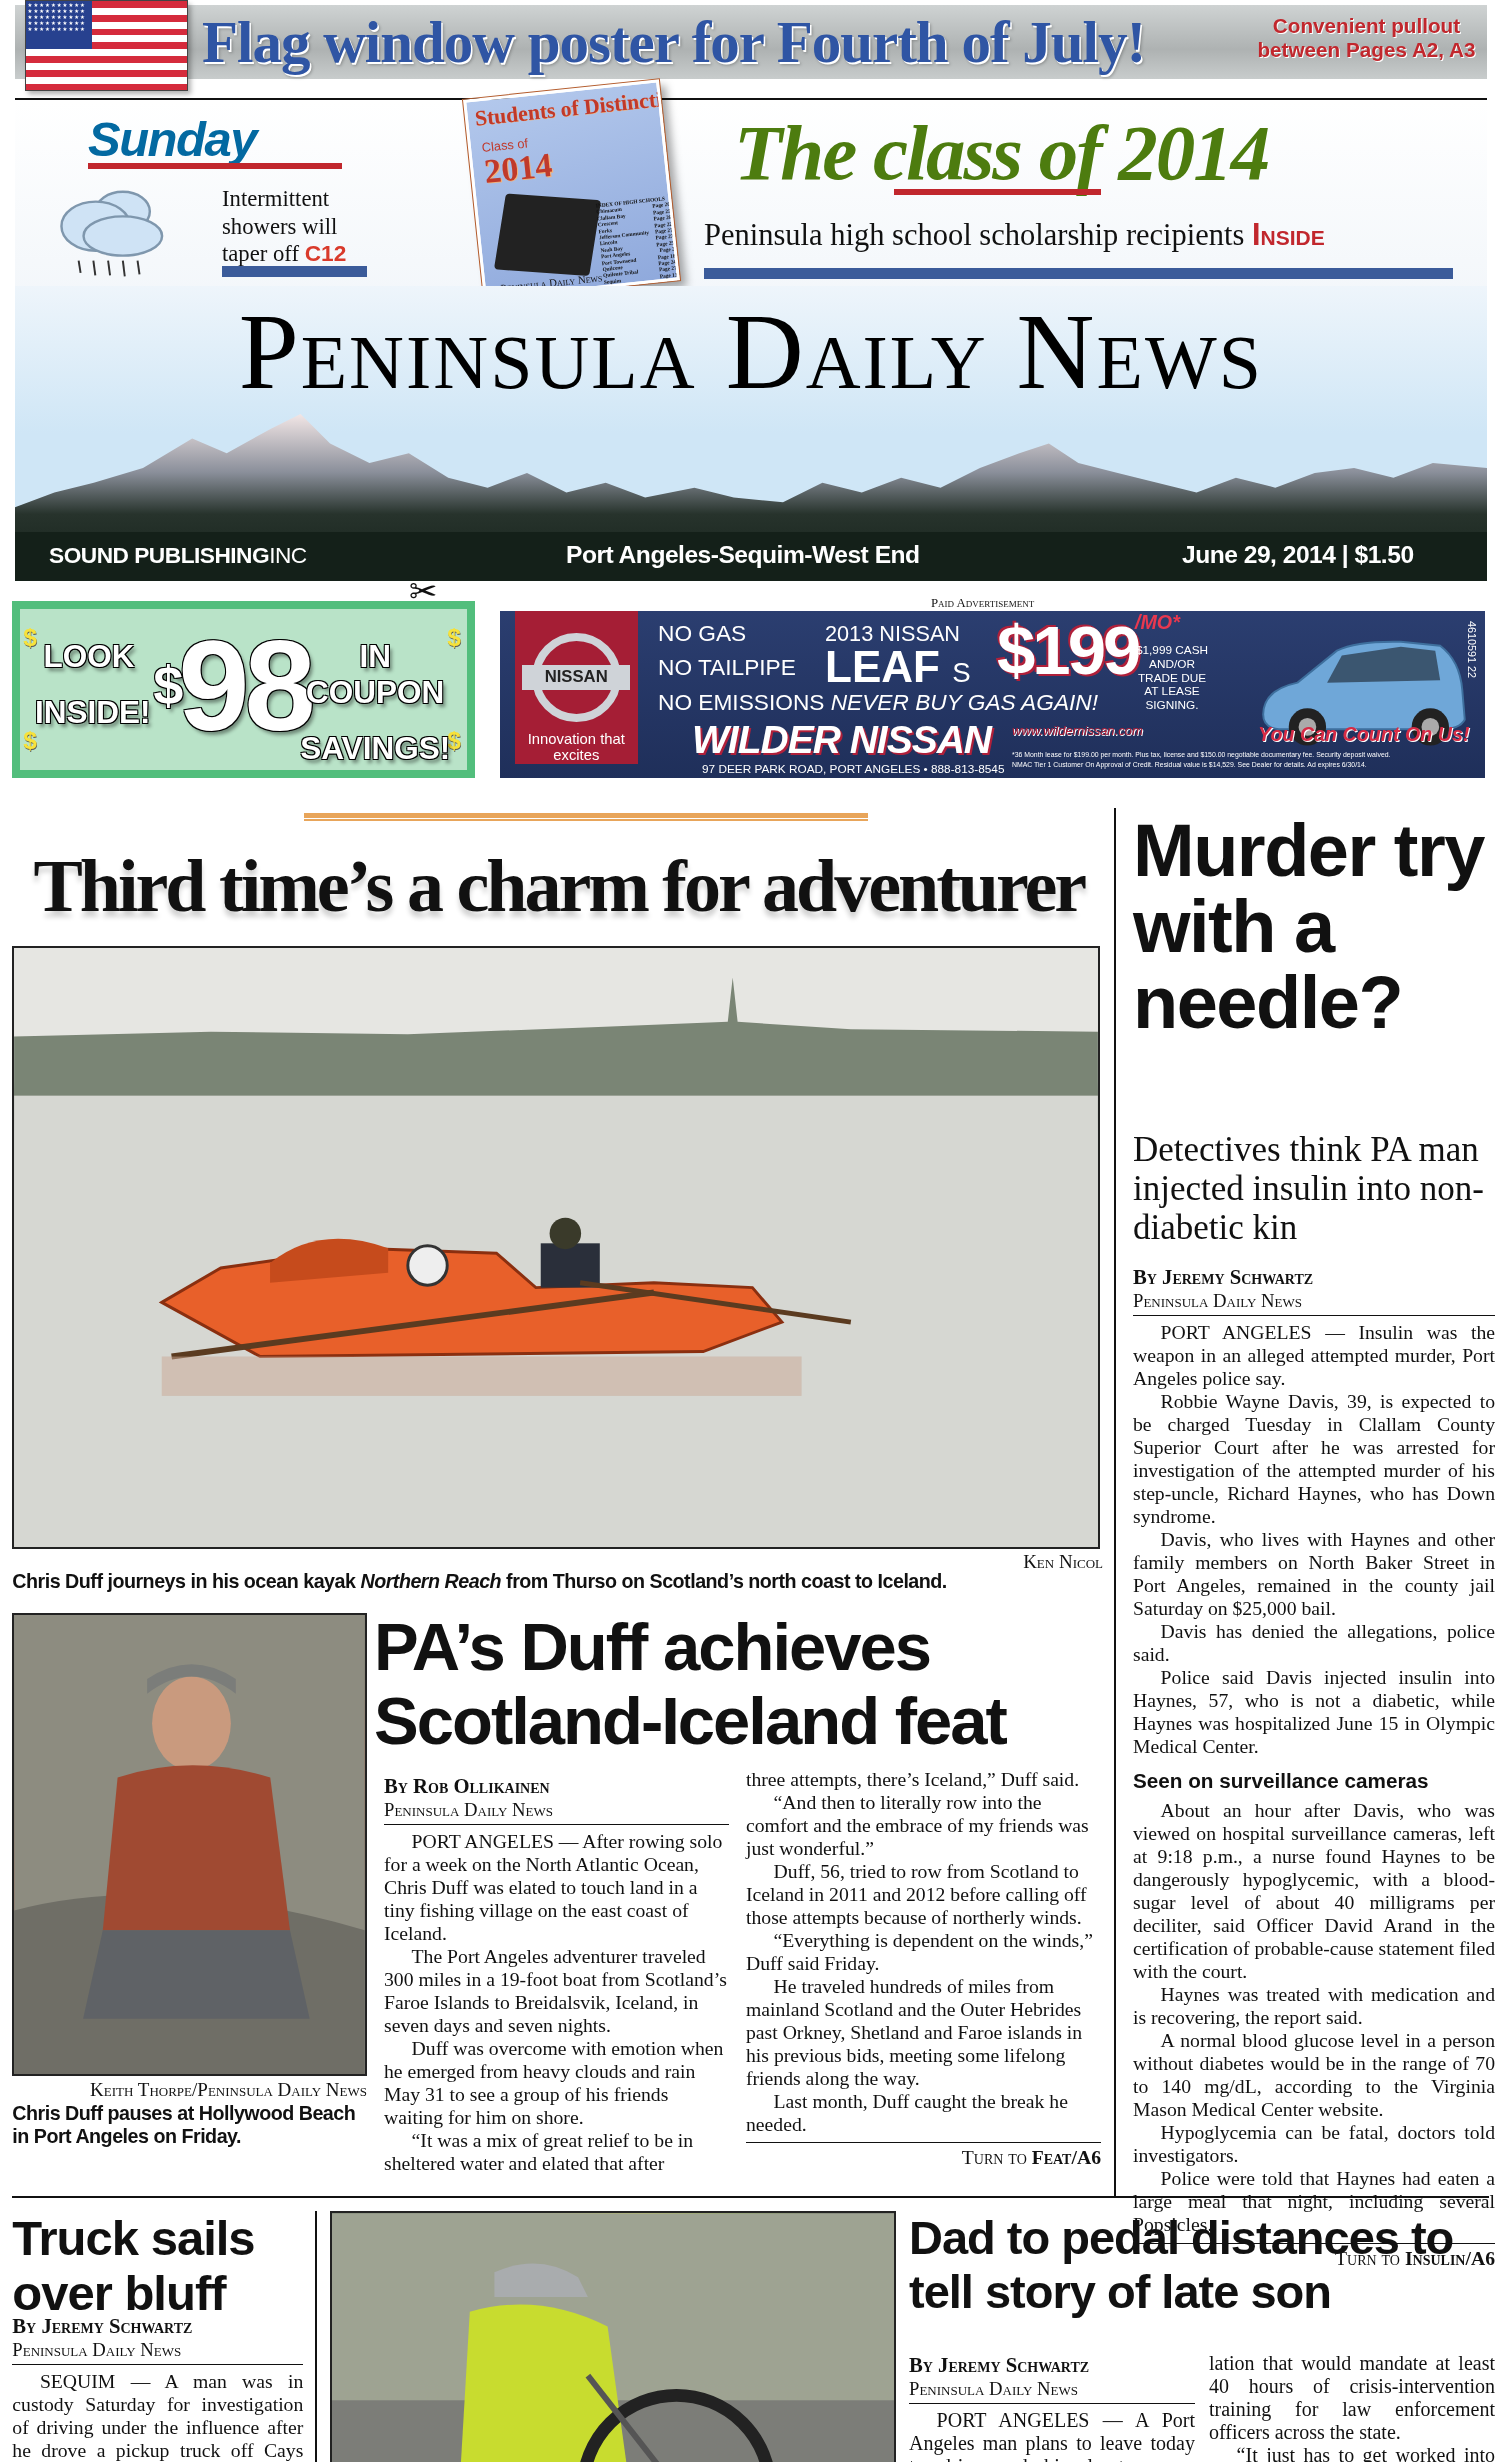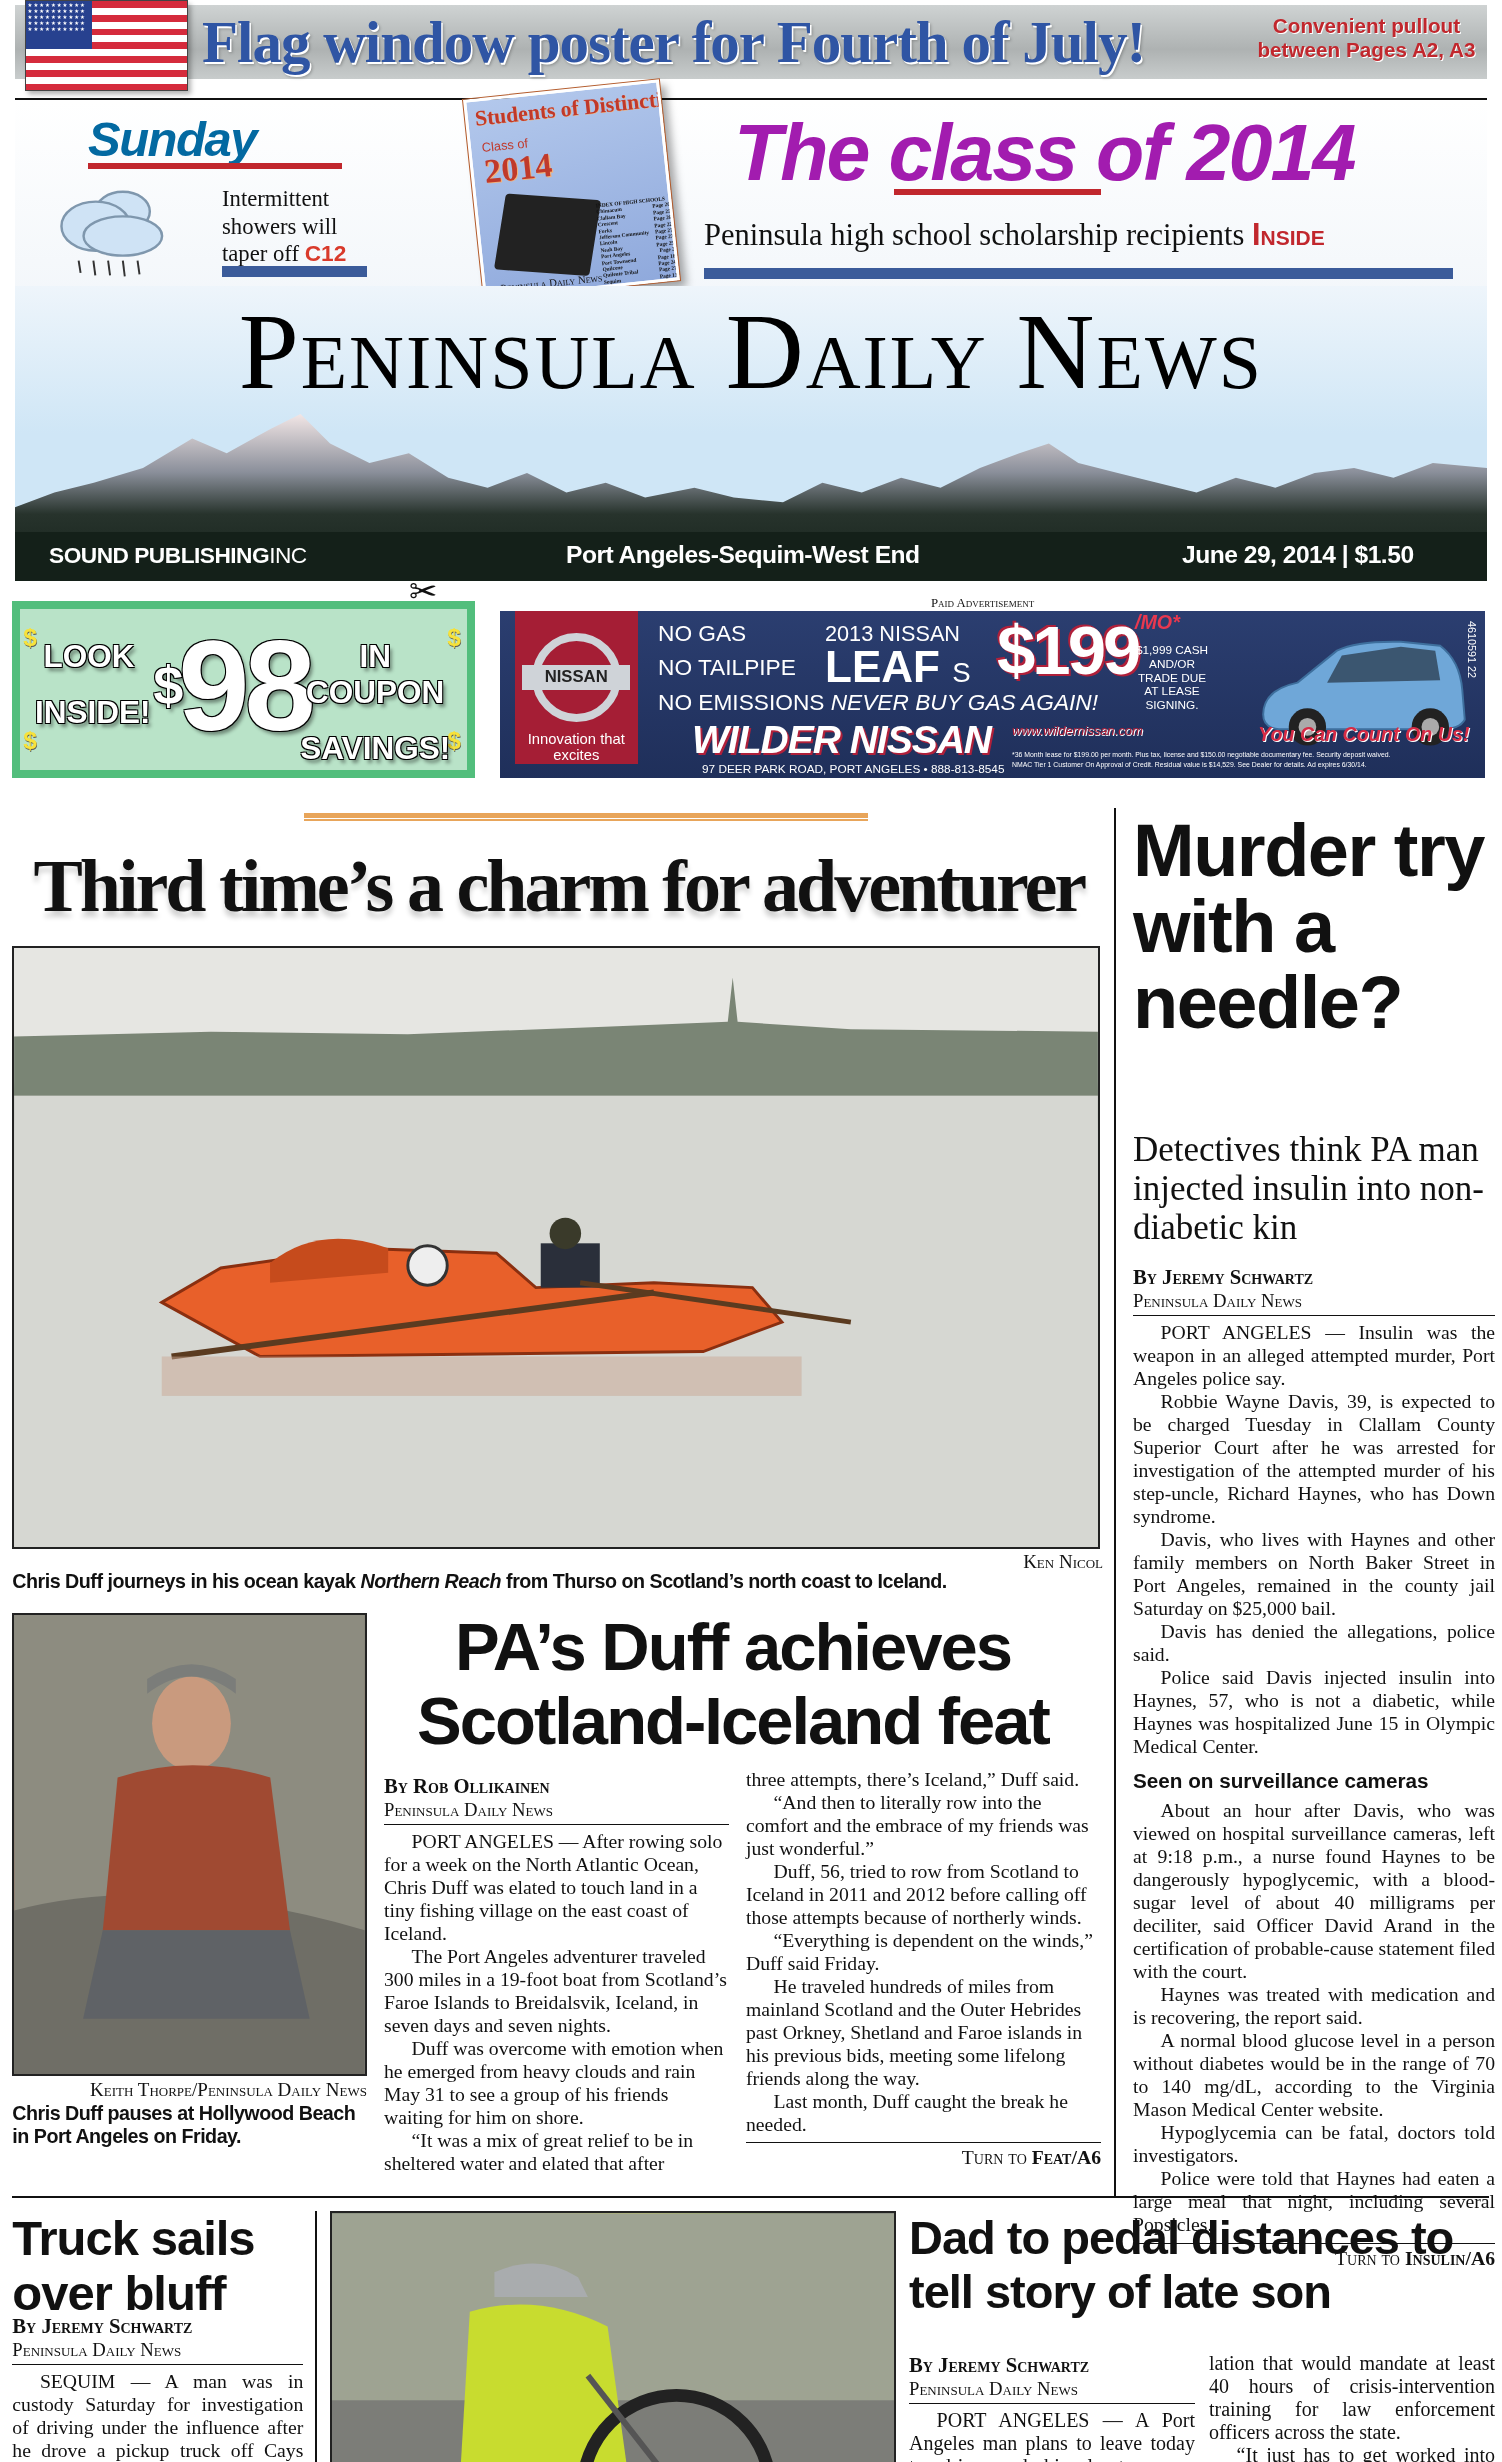--- a/index.html
+++ b/index.html
@@ -33,21 +33,21 @@
   #weather-text { left: 222px; top: 185px; width: 158px; font-family: "Liberation Serif", serif; font-size: 22.7px; line-height: 27.6px; }
   #weather-text .pg { font-family: "Liberation Sans", sans-serif; font-weight: bold; color: #d93a2b; }
   #weather-bar { left: 222px; top: 266px; width: 145px; height: 10.8px; background: #3b5b9a; }
   #poster { left: 473px; top: 89px; width: 197px; height: 202px; transform: rotate(-6deg); background: linear-gradient(170deg,#b3c8ec,#8fa9dc); border: 3px solid #fff; outline: 1.5px solid #b35a2a; box-shadow: 5.9px 6.9px 8.9px rgba(0,0,0,.35); overflow: hidden; }
   #poster .pt { position: absolute; left: 6.9px; top: 4.9px; font-family: "Liberation Serif", serif; font-weight: bold; font-size: 21.7px; color: #c0392b; text-shadow: 0.5px 0.5px 0 #f3b27a; white-space: nowrap; }
   #poster .pc { position: absolute; left: 10.8px; top: 39px; font-family: "Liberation Sans", sans-serif; font-size: 12.8px; color: #c0392b; }
   #poster .py { position: absolute; left: 10.8px; top: 52px; font-family: "Liberation Serif", serif; font-weight: bold; font-size: 34px; color: #c0392b; text-shadow: 1px 1px 0 #f3b27a; }
   #poster .cap { position: absolute; left: 19.7px; top: 103px; width: 94px; height: 74px; background: #222; transform: skew(-15deg, 10deg); border-radius: 3.9px; }
   #poster .idx { position: absolute; left: 118px; top: 113px; width: 74px; font-size: 5.4px; line-height: 6.4px; font-weight: bold; color: #111; }
   #poster .pub { position: absolute; left: 14.8px; top: 182px; font-variant: small-caps; font-size: 10.8px; color: #111; }
-  #class-title { left: 734px; top: 113px; font-family: Liberation Sans, sans-serif; font-weight: bold; font-style: italic; font-size: 79px; line-height: 79px; color: #a21caf; letter-spacing: -2px; white-space: nowrap; }
+  #class-title { left: 734px; top: 113px; font-family: Liberation Serif, serif; font-weight: bold; font-style: italic; font-size: 79px; line-height: 79px; color: #4d7c0f; letter-spacing: -2px; white-space: nowrap; }
   #class-underline { left: 894px; top: 189px; width: 207px; height: 5.9px; background: #c1272d; }
   #class-sub { left: 704px; top: 217px; font-family: "Liberation Serif", serif; font-size: 30.5px; white-space: nowrap; }
   #class-sub .inside { font-family: "Liberation Sans", sans-serif; font-weight: bold; font-variant: small-caps; color: #c1272d; }
   #class-bar { left: 704px; top: 268px; width: 749px; height: 10.8px; background: #3b5b9a; }
 
   
   #masthead { left: 14.8px; top: 286px; width: 1472px; height: 295px; background: linear-gradient(180deg,#eef5fb 0%,#cfe6f6 50%,#cfe6f6 100%); overflow: hidden; }
   #mountains { position: absolute; left: 0; top: 123px; width: 1472px; height: 172px; }
   #nameplate { left: 14.8px; top: 295px; width: 1472px; text-align: center; font-family: "Liberation Serif", serif; font-size: 108px; line-height: 113px; letter-spacing: 2px; font-variant: small-caps; color: #000; }
   #masthead-bar { left: 14.8px; top: 532px; width: 1472px; height: 49px; background: #142019; }
@@ -78,21 +78,21 @@
   #rule-orange2 { left: 304px; top: 819px; width: 564px; height: 2px; background: #e8a55a; }
   #main-headline { left: 9.8px; top: 847px; width: 1098px; text-align: center; font-family: "Liberation Serif", serif; font-weight: bold; font-size: 74px; line-height: 79px; letter-spacing: -3px; text-shadow: 0 5.9px 4.9px rgba(0,0,0,.18); white-space: nowrap; }
   #kayak-photo { left: 12.3px; top: 946px; width: 1088px; height: 603px; background: linear-gradient(180deg,#e4e5e3 0%,#dcdcd8 22%,#808a7c 24%,#6e7a68 28%,#a9b3ab 31%,#c9cdc6 40%,#d8d8d2 70%,#cfccc6 100%); }
   #kayak-credit { left: 936px; top: 1551px; width: 167px; }
   #kayak-caption { left: 12.3px; top: 1570px; width: 1093px; white-space: nowrap; }
 
   
   #duff-photo { left: 12.3px; top: 1613px; width: 355px; height: 463px; background: linear-gradient(160deg,#8c8d82 0%,#6e6a5c 30%,#a54e35 45%,#7a3b2a 60%,#6b6e72 80%,#9c9a92 100%); }
   #duff-credit { left: 49px; top: 2079px; width: 318px; }
   #duff-caption { left: 12.3px; top: 2102px; width: 355px; }
-  #duff-headline { left: 366px; top: 1610px; width: 734px; text-align: center; font-family: "Liberation Sans", sans-serif; font-weight: bold; font-size: 67px; line-height: 74px; letter-spacing: -2px; }
+  #duff-headline { left: 374px; top: 1610px; width: 734px; font-family: "Liberation Sans", sans-serif; font-weight: bold; font-size: 67px; line-height: 74px; letter-spacing: -2px; }
   #duff-col1 { left: 384px; top: 1775px; width: 345px; }
   #duff-col2 { left: 746px; top: 1768px; width: 355px; }
 
   
   #col-rule-right { left: 1114px; top: 808px; width: 1.5px; height: 1389px; background: #111; }
   #murder-headline { left: 1133px; top: 813px; width: 364px; font-family: "Liberation Sans", sans-serif; font-weight: bold; font-size: 74px; line-height: 76px; letter-spacing: -1.5px; }
   #murder-deck { left: 1133px; top: 1130px; width: 364px; font-family: "Liberation Serif", serif; font-size: 35px; line-height: 39px; }
   #murder-body { left: 1133px; top: 1266px; width: 362px; }
   #murder-sub { font-family: "Liberation Sans", sans-serif; font-weight: bold; font-size: 20.7px; margin: 10.8px 0 6.9px 0; text-indent: 0 !important; }
 

